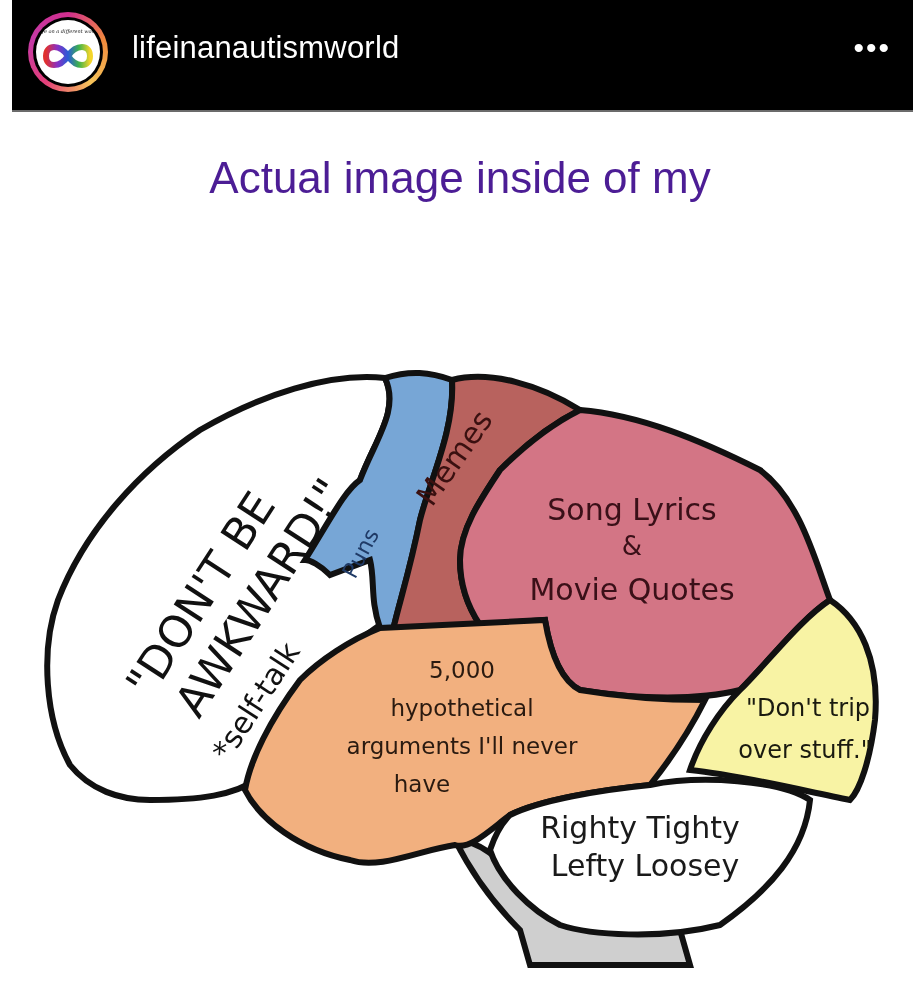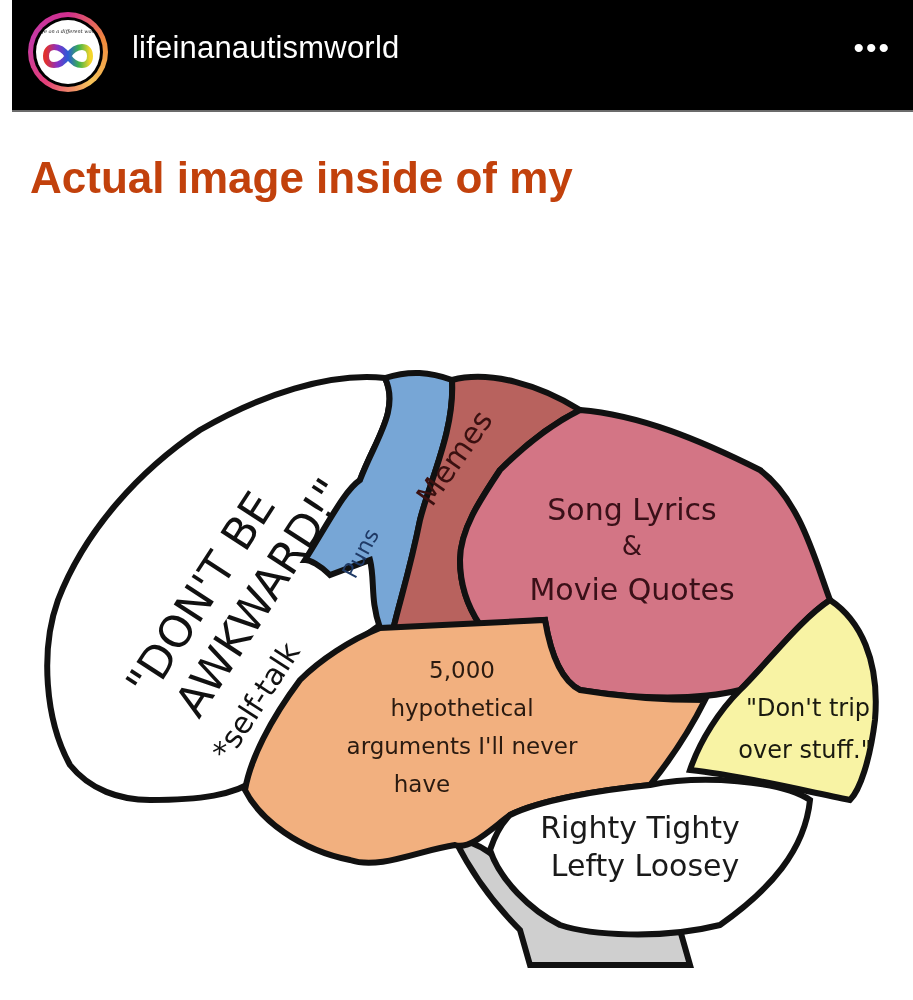--- a/index.html
+++ b/index.html
@@ -5,21 +5,21 @@
   html, body { margin:0; padding:0; }
   body { width:913px; height:1000px; background:#ffffff; overflow:hidden; position:relative; font-family:"Liberation Sans", sans-serif; }
   .header { position:absolute; left:12px; top:0; width:913px; height:110px; background:#000000; border-bottom:2px solid #6b6b6b; }
   .avatar { position:absolute; left:16px; top:12px; width:80px; height:80px; border-radius:50%;
     background: conic-gradient(#d12e8e, #f08a3c, #f6c45a, #e4407a, #c43aa6, #d12e8e); }
   .avatar-inner { position:absolute; left:5px; top:5px; width:70px; height:70px; border-radius:50%; background:#000; }
   .avatar-core { position:absolute; left:3px; top:3px; width:64px; height:64px; border-radius:50%; background:#ffffff; overflow:hidden; }
   .avatar-tag { position:absolute; top:8px; left:0; width:64px; text-align:center; font-family:"DejaVu Serif", serif; font-style:italic; font-size:5px; color:#111; }
   .username { position:absolute; left:120px; top:30px; color:#ffffff; font-size:31px; letter-spacing:0.2px; }
   .more { position:absolute; right:34px; top:33px; color:#ffffff; font-size:30px; letter-spacing:2px; line-height:30px; }
-  .caption { position:absolute; left:30px; top:150px; width:860px; font-size:44px; line-height:55px; color:#c2410c; font-weight:bold; }
+  .caption { position:absolute; left:30px; top:150px; width:860px; font-size:44px; line-height:55px; color:#4c1d95; font-weight:normal;text-align:center; }
   .brain { position:absolute; left:0; top:280px; width:913px; height:720px; }
   .lbl { font-family:"DejaVu Sans", sans-serif; }
 </style>
 </head>
 <body>
 
 <div class="header">
   <div class="avatar">
     <div class="avatar-inner">
       <div class="avatar-core">

